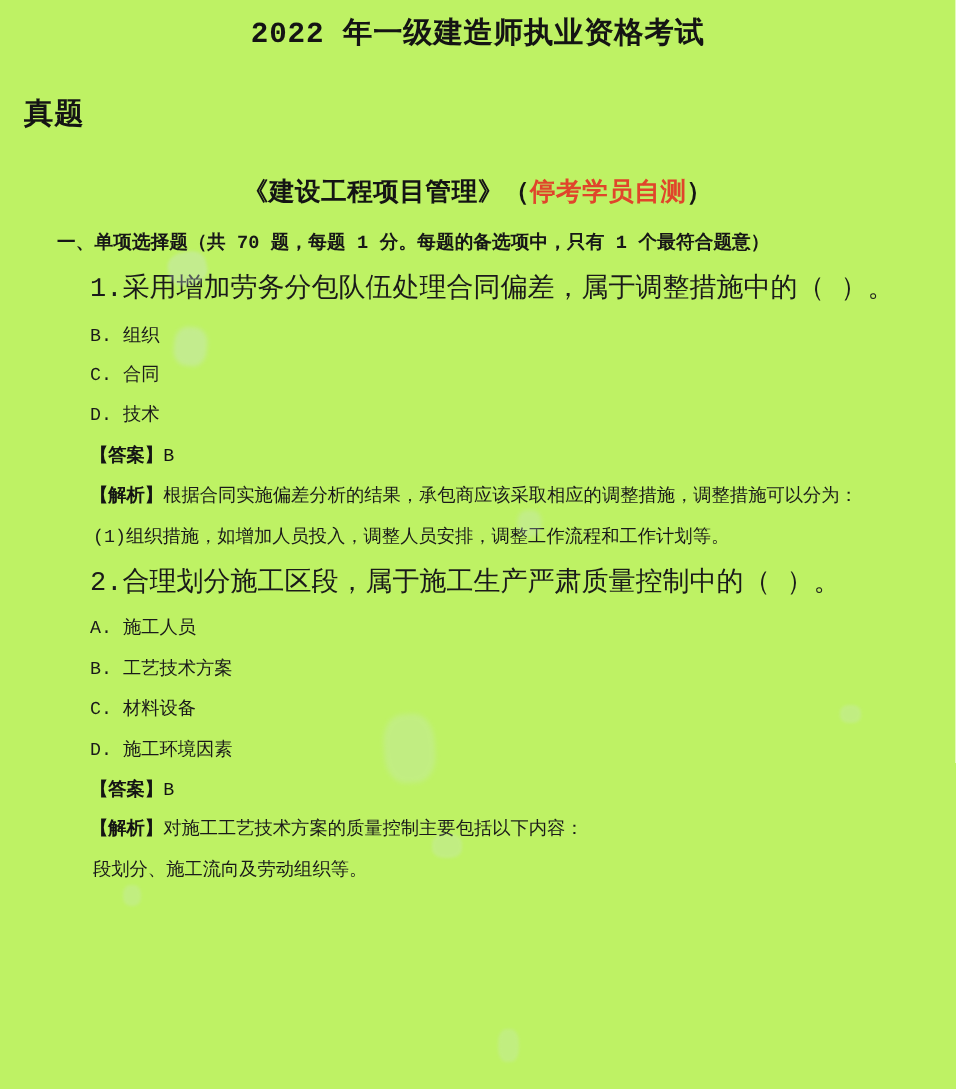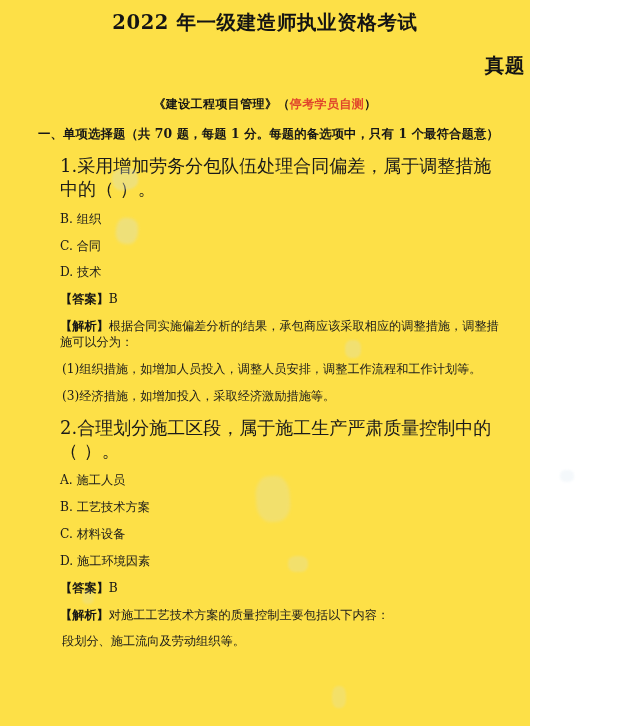--- a/index.html
+++ b/index.html
@@ -10,26 +10,27 @@
   }
   body {
     width: 637px;
     height: 726px;
     overflow: hidden;
     font-family: "DejaVu Serif", "Liberation Serif", serif;
     color: #1a1a1a;
     position: relative;
   }
   .page {
-    width: 530px;
+    width: 637px;
     height: 726px;
     position: relative;
-    background: #fde047;
+    background: #bef264;
     box-sizing: border-box;
     padding: 0;
+    font-family: Liberation Mono, monospace;
   }
   
   .smudge {
     position: absolute;
     pointer-events: none;
     opacity: 0.30;
     background: #cfe0ee;
     border-radius: 40%;
   }
   .smudge.s1 { left: 112px; top: 168px; width: 26px; height: 22px; transform: rotate(-12deg); filter: blur(1.2px); }
@@ -45,32 +46,32 @@
     text-align: center;
     font-size: 19.5px;
     font-weight: bold;
     letter-spacing: 0.6px;
     margin: 0;
     padding-top: 11px;
     line-height: 1.25;
     color: #141414;
   }
   .title-2 {
-    text-align: right;
+    text-align: left;
     font-size: 19.5px;
     font-weight: bold;
     letter-spacing: 0.6px;
-    margin: 5px;
+    margin: 16px;
     padding-top: 14px;
     line-height: 1.25;
     color: #141414;
   }
   .title-3 {
     text-align: center;
-    font-size: 12px;
+    font-size: 17px;
     font-weight: bold;
     letter-spacing: 0.4px;
     margin: 0;
     padding-top: 13px;
     line-height: 1.25;
     color: #141414;
     white-space: nowrap;
   }
   .title-3 .red {
     color: #e0452b;
@@ -155,21 +156,20 @@
   <div class="body-block">
 
     <div>
       <p class="q-stem first">1.采用增加劳务分包队伍处理合同偏差，属于调整措施中的（  ）。</p>
       <p class="opt">B. 组织</p>
       <p class="opt">C. 合同</p>
       <p class="opt">D. 技术</p>
       <p class="ans"><span>【答案】</span><span class="val">B</span></p>
       <p class="exp"><span class="lbl">【解析】</span><span>根据合同实施偏差分析的结果，承包商应该采取相应的调整措施，调整措施可以分为：</span></p>
       <p class="sub">(1)组织措施，如增加人员投入，调整人员安排，调整工作流程和工作计划等。</p>
-      <p class="sub">(3)经济措施，如增加投入，采取经济激励措施等。</p>
     </div>
 
     <div>
       <p class="q-stem">2.合理划分施工区段，属于施工生产严肃质量控制中的（  ）。</p>
       <p class="opt">A. 施工人员</p>
       <p class="opt">B. 工艺技术方案</p>
       <p class="opt">C. 材料设备</p>
       <p class="opt">D. 施工环境因素</p>
       <p class="ans"><span>【答案】</span><span class="val">B</span></p>
       <p class="exp"><span class="lbl">【解析】</span><span>对施工工艺技术方案的质量控制主要包括以下内容：</span></p>

